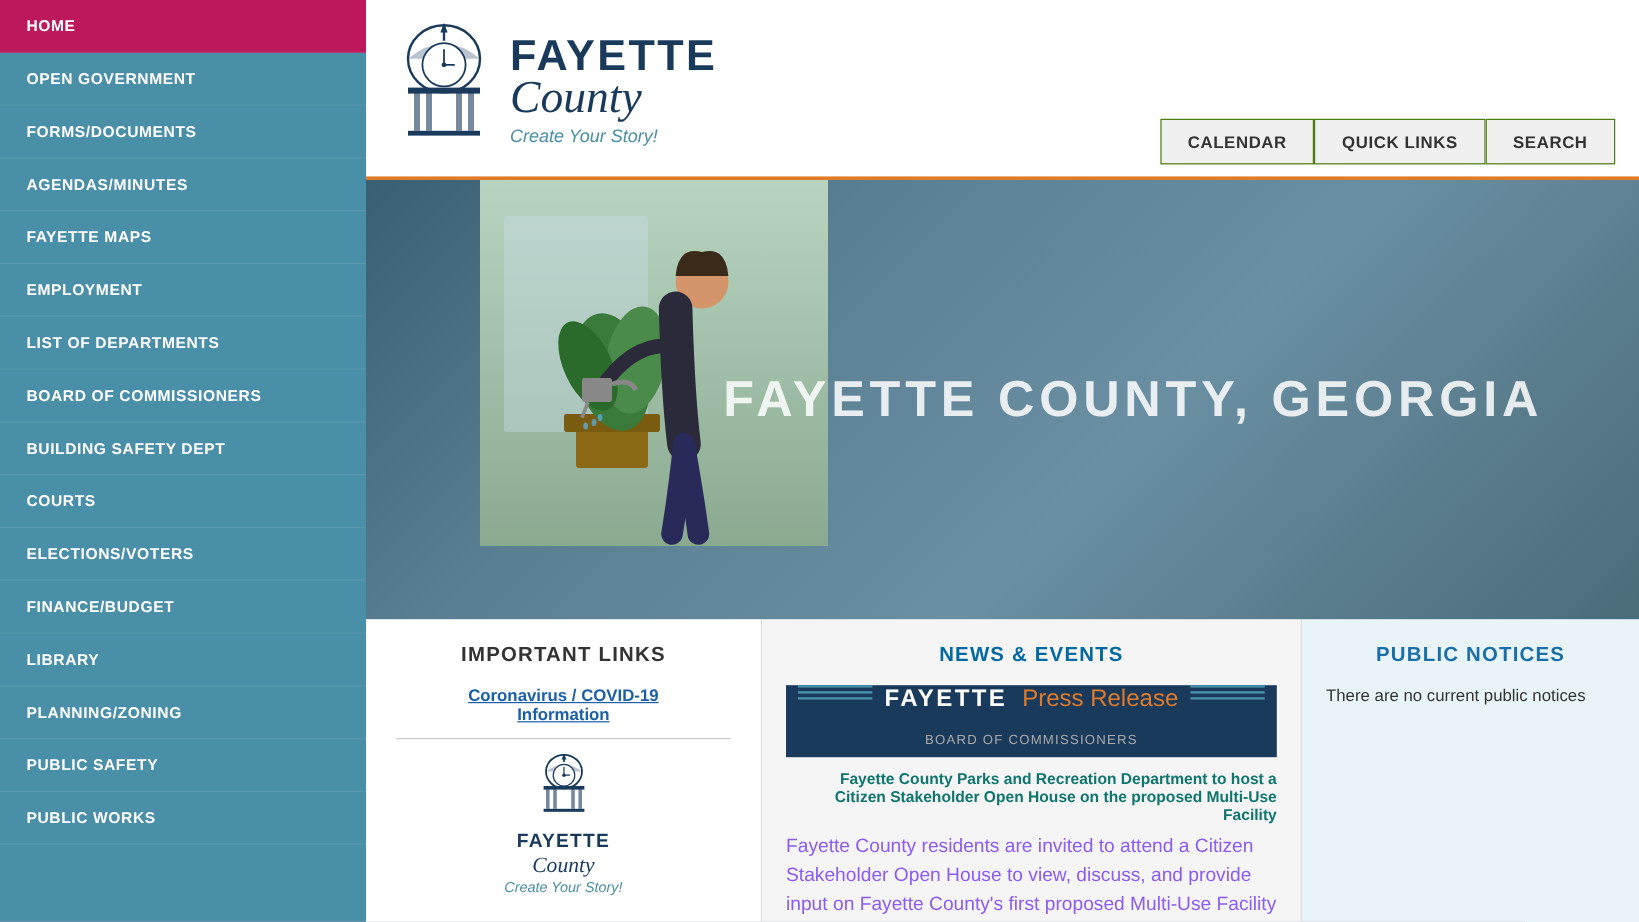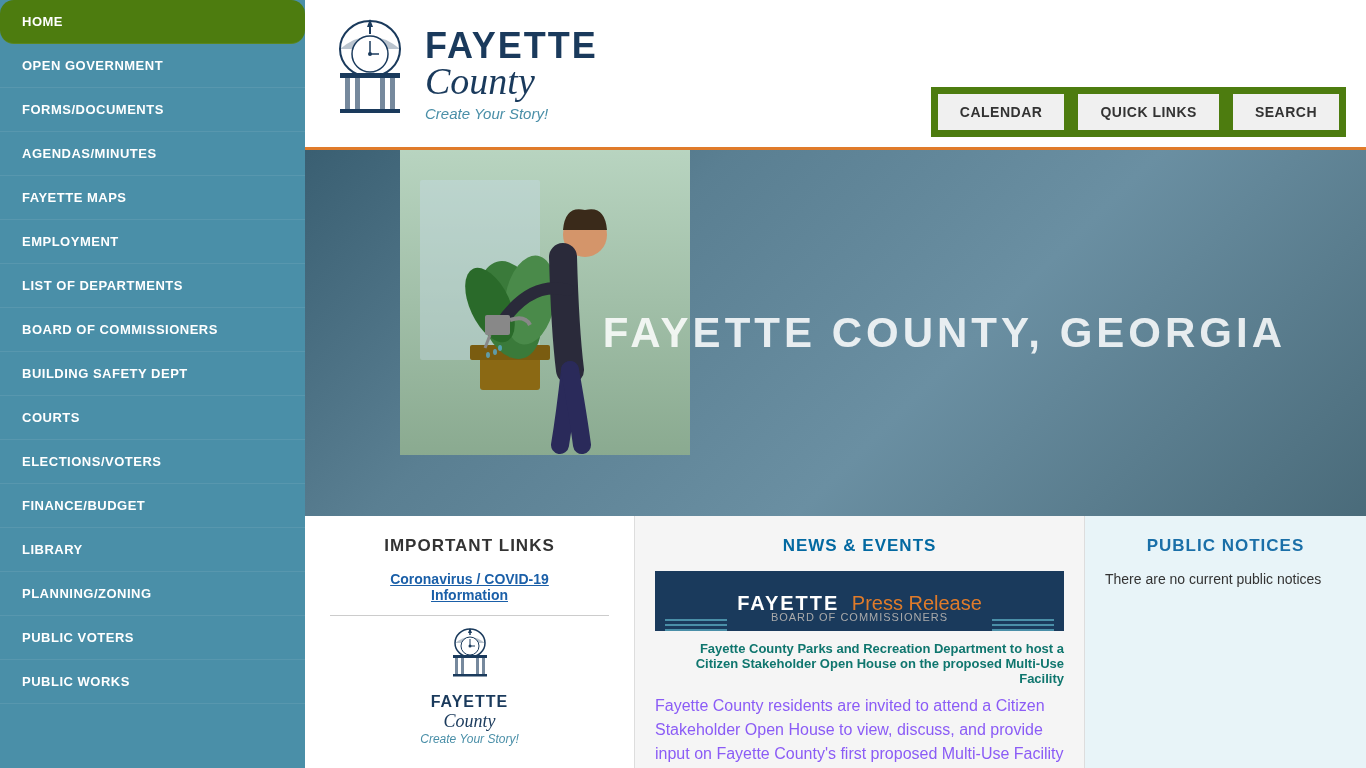--- a/index.html
+++ b/index.html
@@ -19,21 +19,21 @@
       display: block;
       padding: 14px 22px;
       color: #fff;
       font-size: 13px;
       font-weight: bold;
       letter-spacing: 0.5px;
       text-decoration: none;
       cursor: pointer;
       border-bottom: 1px solid rgba(255,255,255,0.08);
     }
-    .sidebar-item.active { background: #4d7c0f; border-radius: 14px; }
+    .sidebar-item.active { background: #be185d; }
 
     
     #main {
       position: absolute;
       left: 305px; top: 0;
       width: 1061px;
       height: 768px;
       background: #fff;
       overflow: hidden;
     }
@@ -92,21 +92,21 @@
     #header-buttons {
       display: flex;
       gap: 0;
       align-self: flex-end;
       padding-bottom: 10px;
     }
 
     .header-btn {
       padding: 10px 22px;
       background: #f0f0f0;
-      border: 7px solid #4d7c0f;
+      border: 1px solid #4d7c0f;
       font-size: 14px;
       font-weight: bold;
       color: #333;
       cursor: pointer;
       letter-spacing: 0.5px;
     }
 
     
     #hero {
       position: relative;
@@ -192,21 +192,21 @@
       cursor: pointer;
       margin-bottom: 8px;
     }
 
     
     #press-banner {
       background: #1a3a5c;
       width: 100%;
       height: 60px;
       display: flex;
-      align-items: flex-end;
+      align-items: flex-start;
       justify-content: center;
       margin-bottom: 10px;
       position: relative;
     }
 
     .press-banner-fayette {
       color: #fff;
       font-size: 20px;
       font-weight: 900;
       letter-spacing: 2px;
@@ -314,21 +314,21 @@
     <div class="sidebar-item">FAYETTE MAPS</div>
     <div class="sidebar-item">EMPLOYMENT</div>
     <div class="sidebar-item">LIST OF DEPARTMENTS</div>
     <div class="sidebar-item">BOARD OF COMMISSIONERS</div>
     <div class="sidebar-item">BUILDING SAFETY DEPT</div>
     <div class="sidebar-item">COURTS</div>
     <div class="sidebar-item">ELECTIONS/VOTERS</div>
     <div class="sidebar-item">FINANCE/BUDGET</div>
     <div class="sidebar-item">LIBRARY</div>
     <div class="sidebar-item">PLANNING/ZONING</div>
-    <div class="sidebar-item">PUBLIC VOTERS</div>
+    <div class="sidebar-item">PUBLIC SAFETY</div>
     <div class="sidebar-item">PUBLIC WORKS</div>
   </div>
 
 <div id="main">
 
   <div id="header">
     <div id="logo-area">
 
       <svg id="logo-icon" viewBox="0 0 90 110" xmlns="http://www.w3.org/2000/svg">
 

